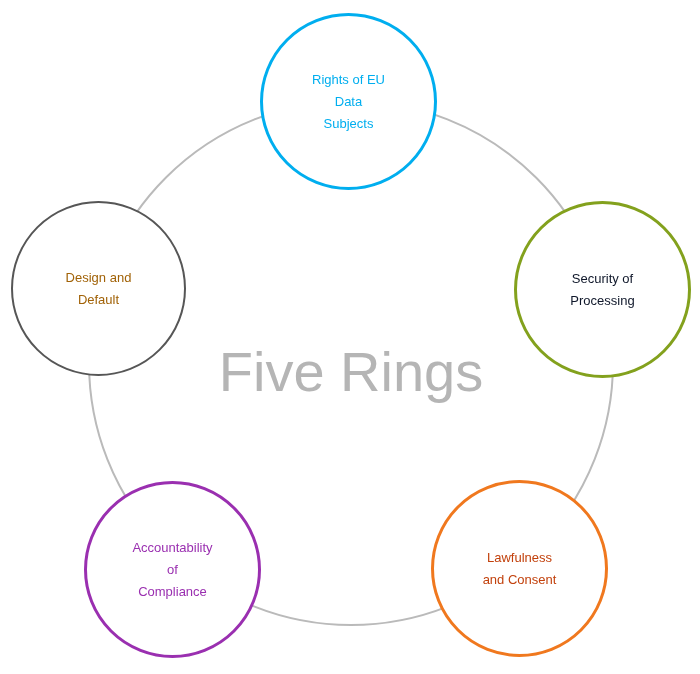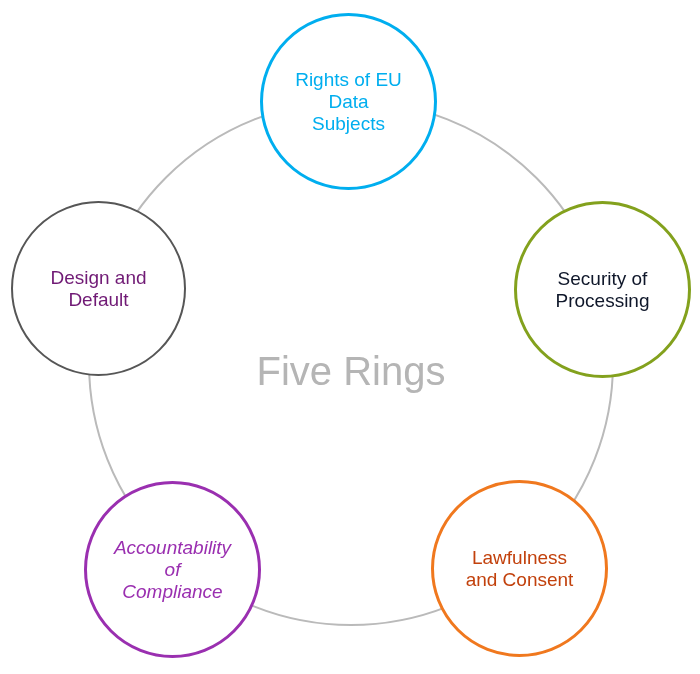--- a/index.html
+++ b/index.html
@@ -33,36 +33,36 @@
     border-radius: 50%;
     background: #ffffff;
     display: flex;
     align-items: center;
     justify-content: center;
     text-align: center;
     z-index: 2;
     box-sizing: content-box;
   }
   .node-label {
-    font-size: 19px;
+    font-size: 13px;
     line-height: 22px;
     white-space: pre-line;
   }
   .node-top    { left: 260px; top: 13px;  }
   .node-right  { left: 514px; top: 201px; }
   .node-bottom-right { left: 431px; top: 480px; }
   .node-bottom-left  { left: 84px;  top: 481px; }
   .node-left   { left: 11px;  top: 201px; border-width: 2.5px; }
   .center-title {
     position: absolute;
     left: 351px;
     top: 371px;
     transform: translate(-50%, -50%);
     text-align: center;
-    font-size: 40px;
+    font-size: 56px;
     line-height: 59px;
     color: #b5b5b5;
     white-space: nowrap;
     z-index: 2;
   }
 </style>
 </head>
 <body>
 
 <div class="canvas">
@@ -78,27 +78,27 @@
   <div class="node node-right" style="border-color: rgb(131, 161, 29); color: #0f172a;">
     <span class="node-label">Security of
 Processing</span>
   </div>
 
   <div class="node node-bottom-right" style="border-color: rgb(240, 120, 30); color: #c2410c;">
     <span class="node-label">Lawfulness
 and Consent</span>
   </div>
 
-  <div class="node node-bottom-left" style="border-color: rgb(154, 47, 176); color: rgb(154, 47, 176); font-style: italic;">
+  <div class="node node-bottom-left" style="border-color: rgb(154, 47, 176); color: rgb(154, 47, 176);">
     <span class="node-label">Accountability
 of
 Compliance</span>
   </div>
 
-  <div class="node node-left" style="border-color: rgb(86, 86, 86); color: #701a75;">
+  <div class="node node-left" style="border-color: rgb(86, 86, 86); color: #a16207;">
     <span class="node-label">Design and
 Default</span>
   </div>
 
   <div class="center-title" style="color: rgb(181, 181, 181);">
     <div>Five Rings</div>
   </div>
 
 </div>
 

